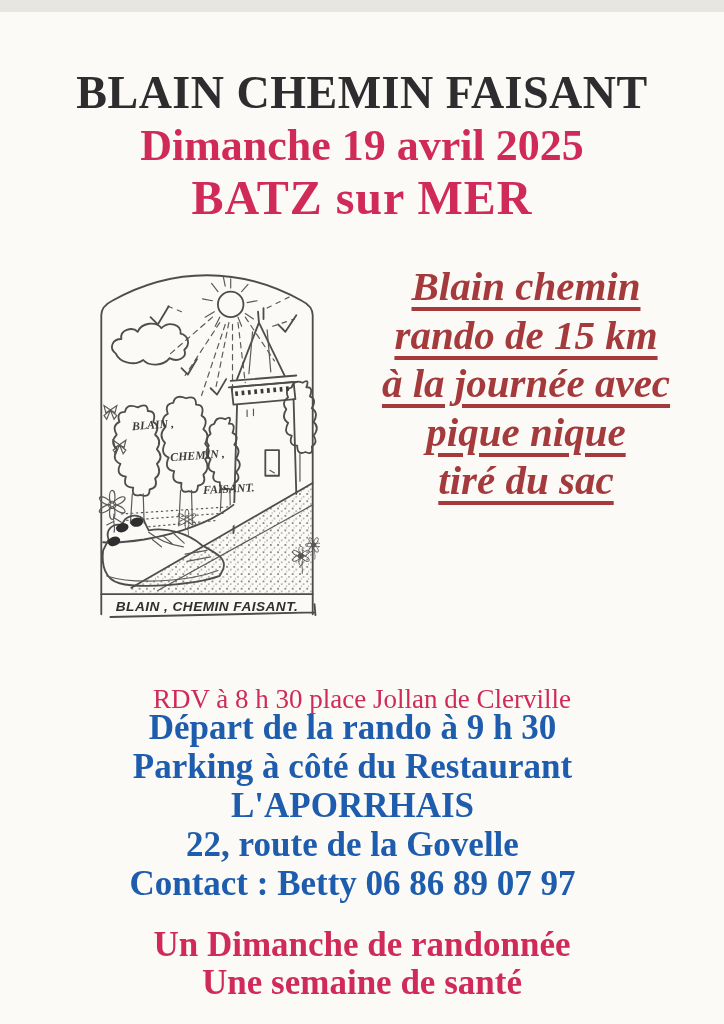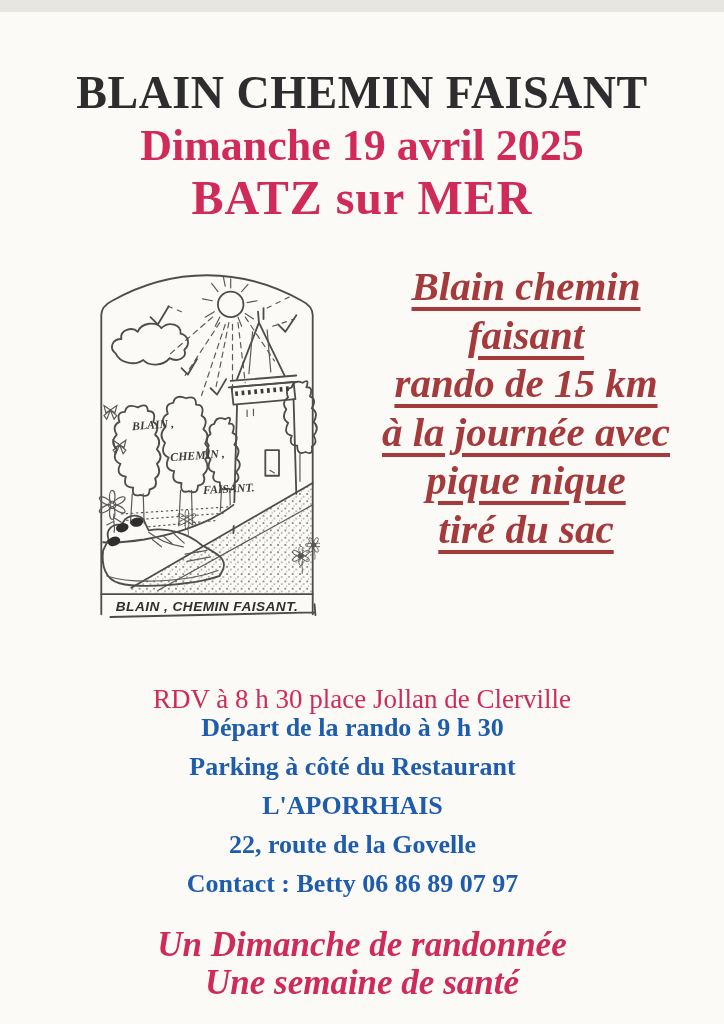--- a/index.html
+++ b/index.html
@@ -19,43 +19,42 @@
   }
   .announce .aline span{
     text-decoration:underline;
     text-decoration-thickness:3.5px;
     text-underline-offset:7px;
   }
   .illu{position:absolute;left:94px;top:254px;}
   .rdv-line{top:672px;font-weight:normal;font-size:27px;color:#d02a58;}
   .details{
     position:absolute;left:0;top:696px;width:705px;text-align:center;
-    font-weight:bold;font-size:26px;line-height:39px;color:#1e5cad;white-space:nowrap;
+    font-weight:bold;font-size:35px;line-height:39px;color:#1e5cad;white-space:nowrap;
   }
   .footer{
     position:absolute;left:0;top:914px;width:724px;text-align:center;
-    font-weight:bold;font-style:italic;font-size:35px;line-height:38px;color:#d02a58;
+    font-weight:bold;font-size:35px;line-height:38px;color:#d02a58;
   }
   svg .ink{stroke:#4d4d4d;fill:none;stroke-width:2;stroke-linecap:round;stroke-linejoin:round;}
   svg .thin{stroke:#5a5a5a;fill:none;stroke-width:1.3;stroke-linecap:round;}
   svg .treelabel{font-family:"Liberation Serif",serif;font-weight:bold;font-style:italic;font-size:13px;fill:#3e3e3e;}
   svg .caption{font-family:"Liberation Sans",sans-serif;font-weight:bold;font-style:italic;font-size:15px;fill:#2f2f2f;letter-spacing:.5px;}
 </style>
 </head>
 <body>
 
 <div class="page">
 
   <div class="center-line title">BLAIN CHEMIN FAISANT</div>
   <div class="center-line date-line">Dimanche 19 avril 2025</div>
   <div class="center-line loc-line">BATZ sur MER</div>
 
   <div class="announce">
     <div class="aline"><span>Blain chemin</span></div>
-    <div class="aline"><span>faisant</span></div>
     <div class="aline"><span>rando de 15 km</span></div>
     <div class="aline"><span>à la journée avec</span></div>
     <div class="aline"><span>pique nique</span></div>
     <div class="aline"><span>tiré du sac</span></div>
   </div>
 
   <svg class="illu" width="226" height="352" viewBox="0 0 248 386">
     <defs>
       <pattern id="stip" width="8" height="8" patternUnits="userSpaceOnUse">
         <circle cx="2" cy="2" r="1" fill="#666"></circle>

